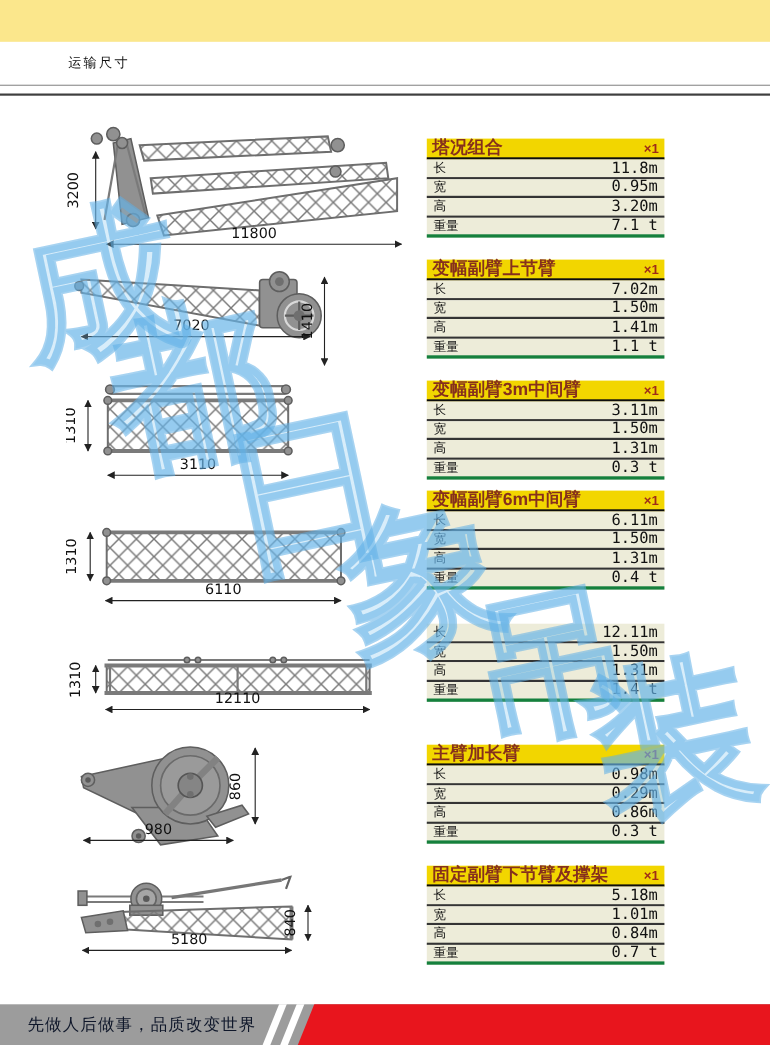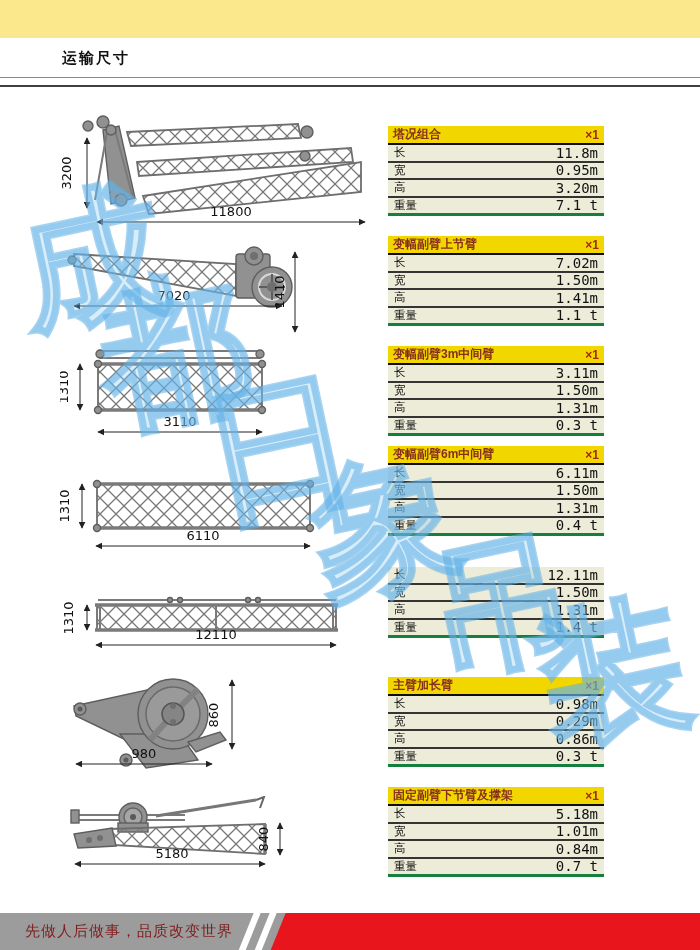--- a/index.html
+++ b/index.html
@@ -1,19 +1,19 @@
 <!DOCTYPE html>
 <html><head>
 <meta charset="utf-8">
 <style>
   html,body{margin:0;padding:0;background:#fff;}
   .page{position:relative;width:700px;height:950px;background:#fff;overflow:hidden;
         font-family:"Liberation Sans","DejaVu Sans",sans-serif;}
   .top-band{position:absolute;left:0;top:0;width:700px;height:38px;background:#fbe78c;}
-  .page-title{position:absolute;left:62px;top:49px;font-size:15px;font-weight:bold;color:#111;letter-spacing:2px;}
+  .page-title{position:absolute;left:62px;top:49px;font-size:12px;font-weight:normal;color:#111;letter-spacing:2px;}
   .rule1{position:absolute;left:0;top:77px;width:700px;height:1px;background:#8a8a8a;}
   .rule2{position:absolute;left:0;top:85px;width:700px;height:2px;background:#3f3f3f;}
 
   
   .wm{position:absolute;z-index:40;pointer-events:none;font-size:148px;font-weight:bold;line-height:1;
       color:rgba(125,195,238,0.30);-webkit-text-stroke:3px rgba(95,175,230,0.55);transform:rotate(-12deg);}
   .w0{left:18px;top:185px}.w1{left:100px;top:282px}.w2{left:205px;top:375px}
   .w3{left:312px;top:452px}.w4{left:428px;top:528px}.w5{left:540px;top:598px}
 
   
@@ -22,34 +22,34 @@
   .dline{stroke:#222;stroke-width:1;marker-start:url(#ar);marker-end:url(#ar);}
   .truss{fill:url(#lat);stroke:#6e6e6e;stroke-width:1.8;}
   .solid{fill:#919191;stroke:#5e5e5e;stroke-width:1.4;}
   .chord{stroke:#7a7a7a;stroke-width:3.5;}
   .thin{stroke:#7a7a7a;stroke-width:2;fill:none;}
 
   
   .spec{position:absolute;left:388px;width:216px;z-index:10;}
   .spec .hd{background:#f2d600;border-bottom:2px solid #0d0d0d;height:17px;display:flex;
             justify-content:space-between;align-items:center;padding:0 5px;}
-  .spec .hd .t{font-size:12px;font-weight:bold;color:#86301c;}
+  .spec .hd .t{font-size:16px;font-weight:bold;color:#86301c;}
   .spec .hd .c{font-size:12px;font-weight:bold;color:#9e2b18;}
   .spec .rw{background:#edecd9;border-bottom:2px solid #343434;height:15.5px;display:flex;
             justify-content:space-between;align-items:center;padding:0 6px;}
   .spec .rw:last-child{border-bottom:3px solid #15803d;}
   .spec .rw .l{font-size:11.5px;color:#111;}
   .spec .rw .v{font-size:14px;color:#111;font-family:"DejaVu Sans Mono","Liberation Mono",monospace;}
 
   
   .footer{position:absolute;left:0;top:913px;width:700px;height:37px;background:#9c9c9c;overflow:hidden;}
   .f-red{position:absolute;left:278px;top:-4px;width:440px;height:46px;background:#e8151d;transform:skewX(-22deg);}
   .f-s1,.f-s2{position:absolute;top:-4px;width:7px;height:46px;background:#fff;transform:skewX(-22deg);}
   .f-s1{left:246px}.f-s2{left:262px}
-  .slogan{position:absolute;left:25px;top:9px;font-size:15px;color:#7f1d1d;letter-spacing:1px;z-index:2;}
+  .slogan{position:absolute;left:25px;top:9px;font-size:15px;color:#0f172a;letter-spacing:1px;z-index:2;}
 </style>
 </head>
 <body>
 
 <div class="page">
 
   <svg width="0" height="0" style="position:absolute">
     <defs>
       <pattern id="lat" patternUnits="userSpaceOnUse" width="16" height="16">
         <path d="M0,0 L16,16 M16,0 L0,16" stroke="#787878" stroke-width="1.3" fill="none"></path>

